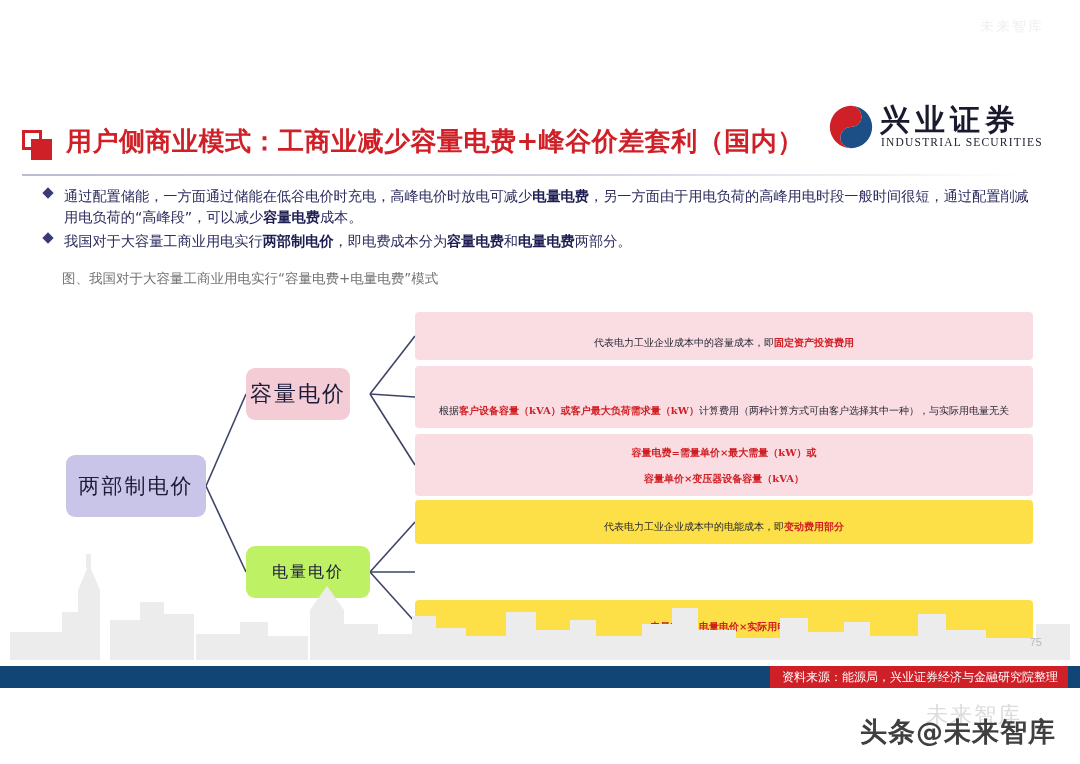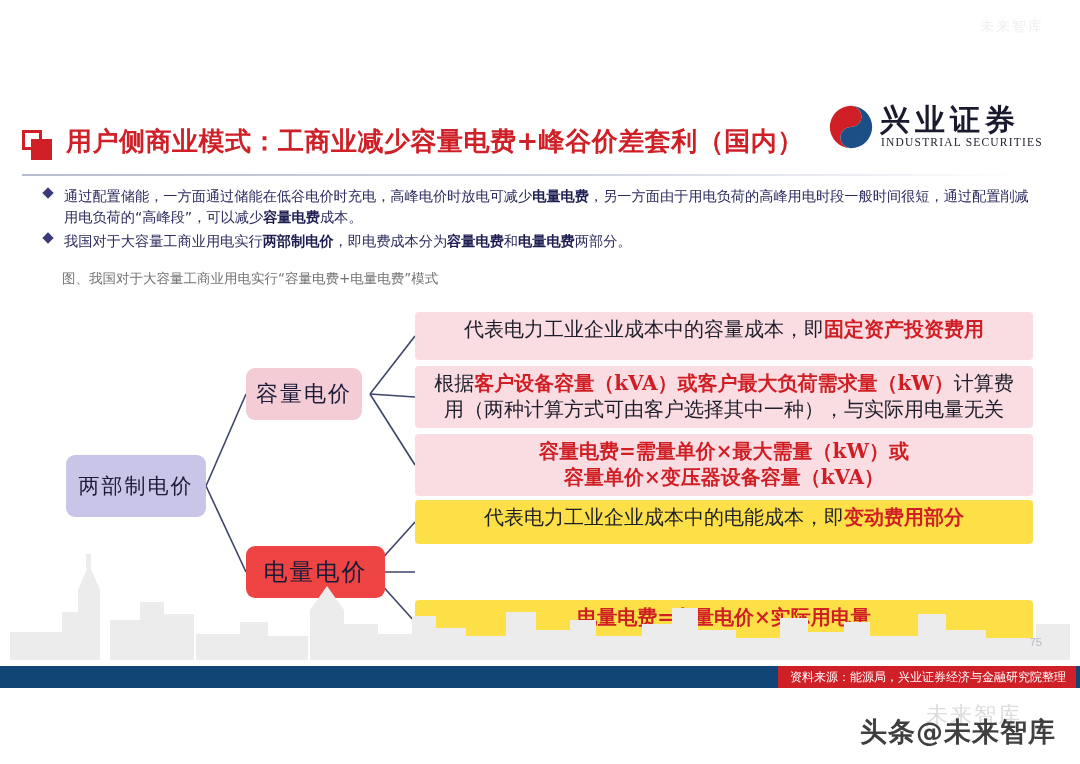--- a/index.html
+++ b/index.html
@@ -42,46 +42,46 @@
 
   
   .diagram{position:absolute;left:0;top:300px;width:1080px;height:350px;}
   .diagram svg.lines{position:absolute;left:0;top:0;width:1080px;height:350px;}
 
   .node{position:absolute;border-radius:9px;display:flex;align-items:center;justify-content:center;
     text-align:center;font-family:"DejaVu Serif","Liberation Serif",serif;box-sizing:border-box;}
 
   .node-root{left:66px;top:155px;width:140px;height:62px;background:#c9c5e8;
     font-size:21px;color:#1b1b38;letter-spacing:2px;line-height:27px;padding:0 6px;}
-  .node-cap{left:246px;top:68px;width:116px;height:52px;background:#f3ccd6;
+  .node-cap{left:246px;top:68px;width:104px;height:52px;background:#f3ccd6;
     font-size:22px;color:#1b1b38;letter-spacing:2px;}
-  .node-eng{left:246px;top:246px;width:139px;height:52px;background:#ef4444;
-    font-size:24px;color:#1b1b38;letter-spacing:2px;}
+  .node-eng{left:246px;top:246px;width:124px;height:52px;background:#bef264;
+    font-size:16px;color:#1b1b38;letter-spacing:2px;}
 
   .box{position:absolute;left:415px;width:618px;border-radius:4px;display:flex;
-    align-items:flex-start;justify-content:center;text-align:center;box-sizing:border-box;
-    font-family:"DejaVu Serif","Liberation Serif",serif;font-size:20px;color:#1e1e2a;
+    align-items:flex-end;justify-content:center;text-align:center;box-sizing:border-box;
+    font-family:"DejaVu Serif","Liberation Serif",serif;font-size:10px;color:#1e1e2a;
     line-height:26px;padding:4px 14px;}
   .box.pink{background:#fadde3;}
   .box.gray{background:#fde047;}
   .box .red{color:#d01f24;font-weight:bold;}
   .box.allred{color:#d01f24;font-weight:bold;}
 
   .b1{top:12px;height:48px;}
   .b2{top:66px;height:62px;}
   .b3{top:134px;height:62px;}
   .b4{top:200px;height:44px;}
   .b5{top:250px;height:44px;}
   .b6{top:300px;height:44px;}
 
   
   .pagenum{position:absolute;right:38px;top:636px;font-size:11px;color:#b9b9c4;
     font-family:"Liberation Sans",sans-serif;}
   .footer-bar{position:absolute;left:0;top:666px;width:1080px;height:22px;background:#114576;}
-  .src-bar{position:absolute;right:4px;top:666px;height:22px;background:#cf2027;color:#ffffff;
+  .src-bar{position:absolute;right:12px;top:666px;height:22px;background:#cf2027;color:#ffffff;
     font-size:12px;line-height:22px;padding:0 10px 0 12px;white-space:nowrap;
     font-family:"DejaVu Sans",sans-serif;box-sizing:border-box;}
 
   
   .wm-top{position:absolute;right:36px;top:18px;font-size:14px;color:#f0f0f2;
     font-family:"DejaVu Sans",sans-serif;letter-spacing:2px;white-space:nowrap;}
   .wm-bottom{position:absolute;right:24px;bottom:14px;font-size:27px;color:#2f2f2f;
     font-family:"DejaVu Sans",sans-serif;font-weight:bold;letter-spacing:1px;white-space:nowrap;opacity:.92;}
   .wm-ghost{position:absolute;right:58px;bottom:34px;font-size:22px;color:#dcdcdc;
     font-family:"DejaVu Sans",sans-serif;letter-spacing:2px;white-space:nowrap;}

